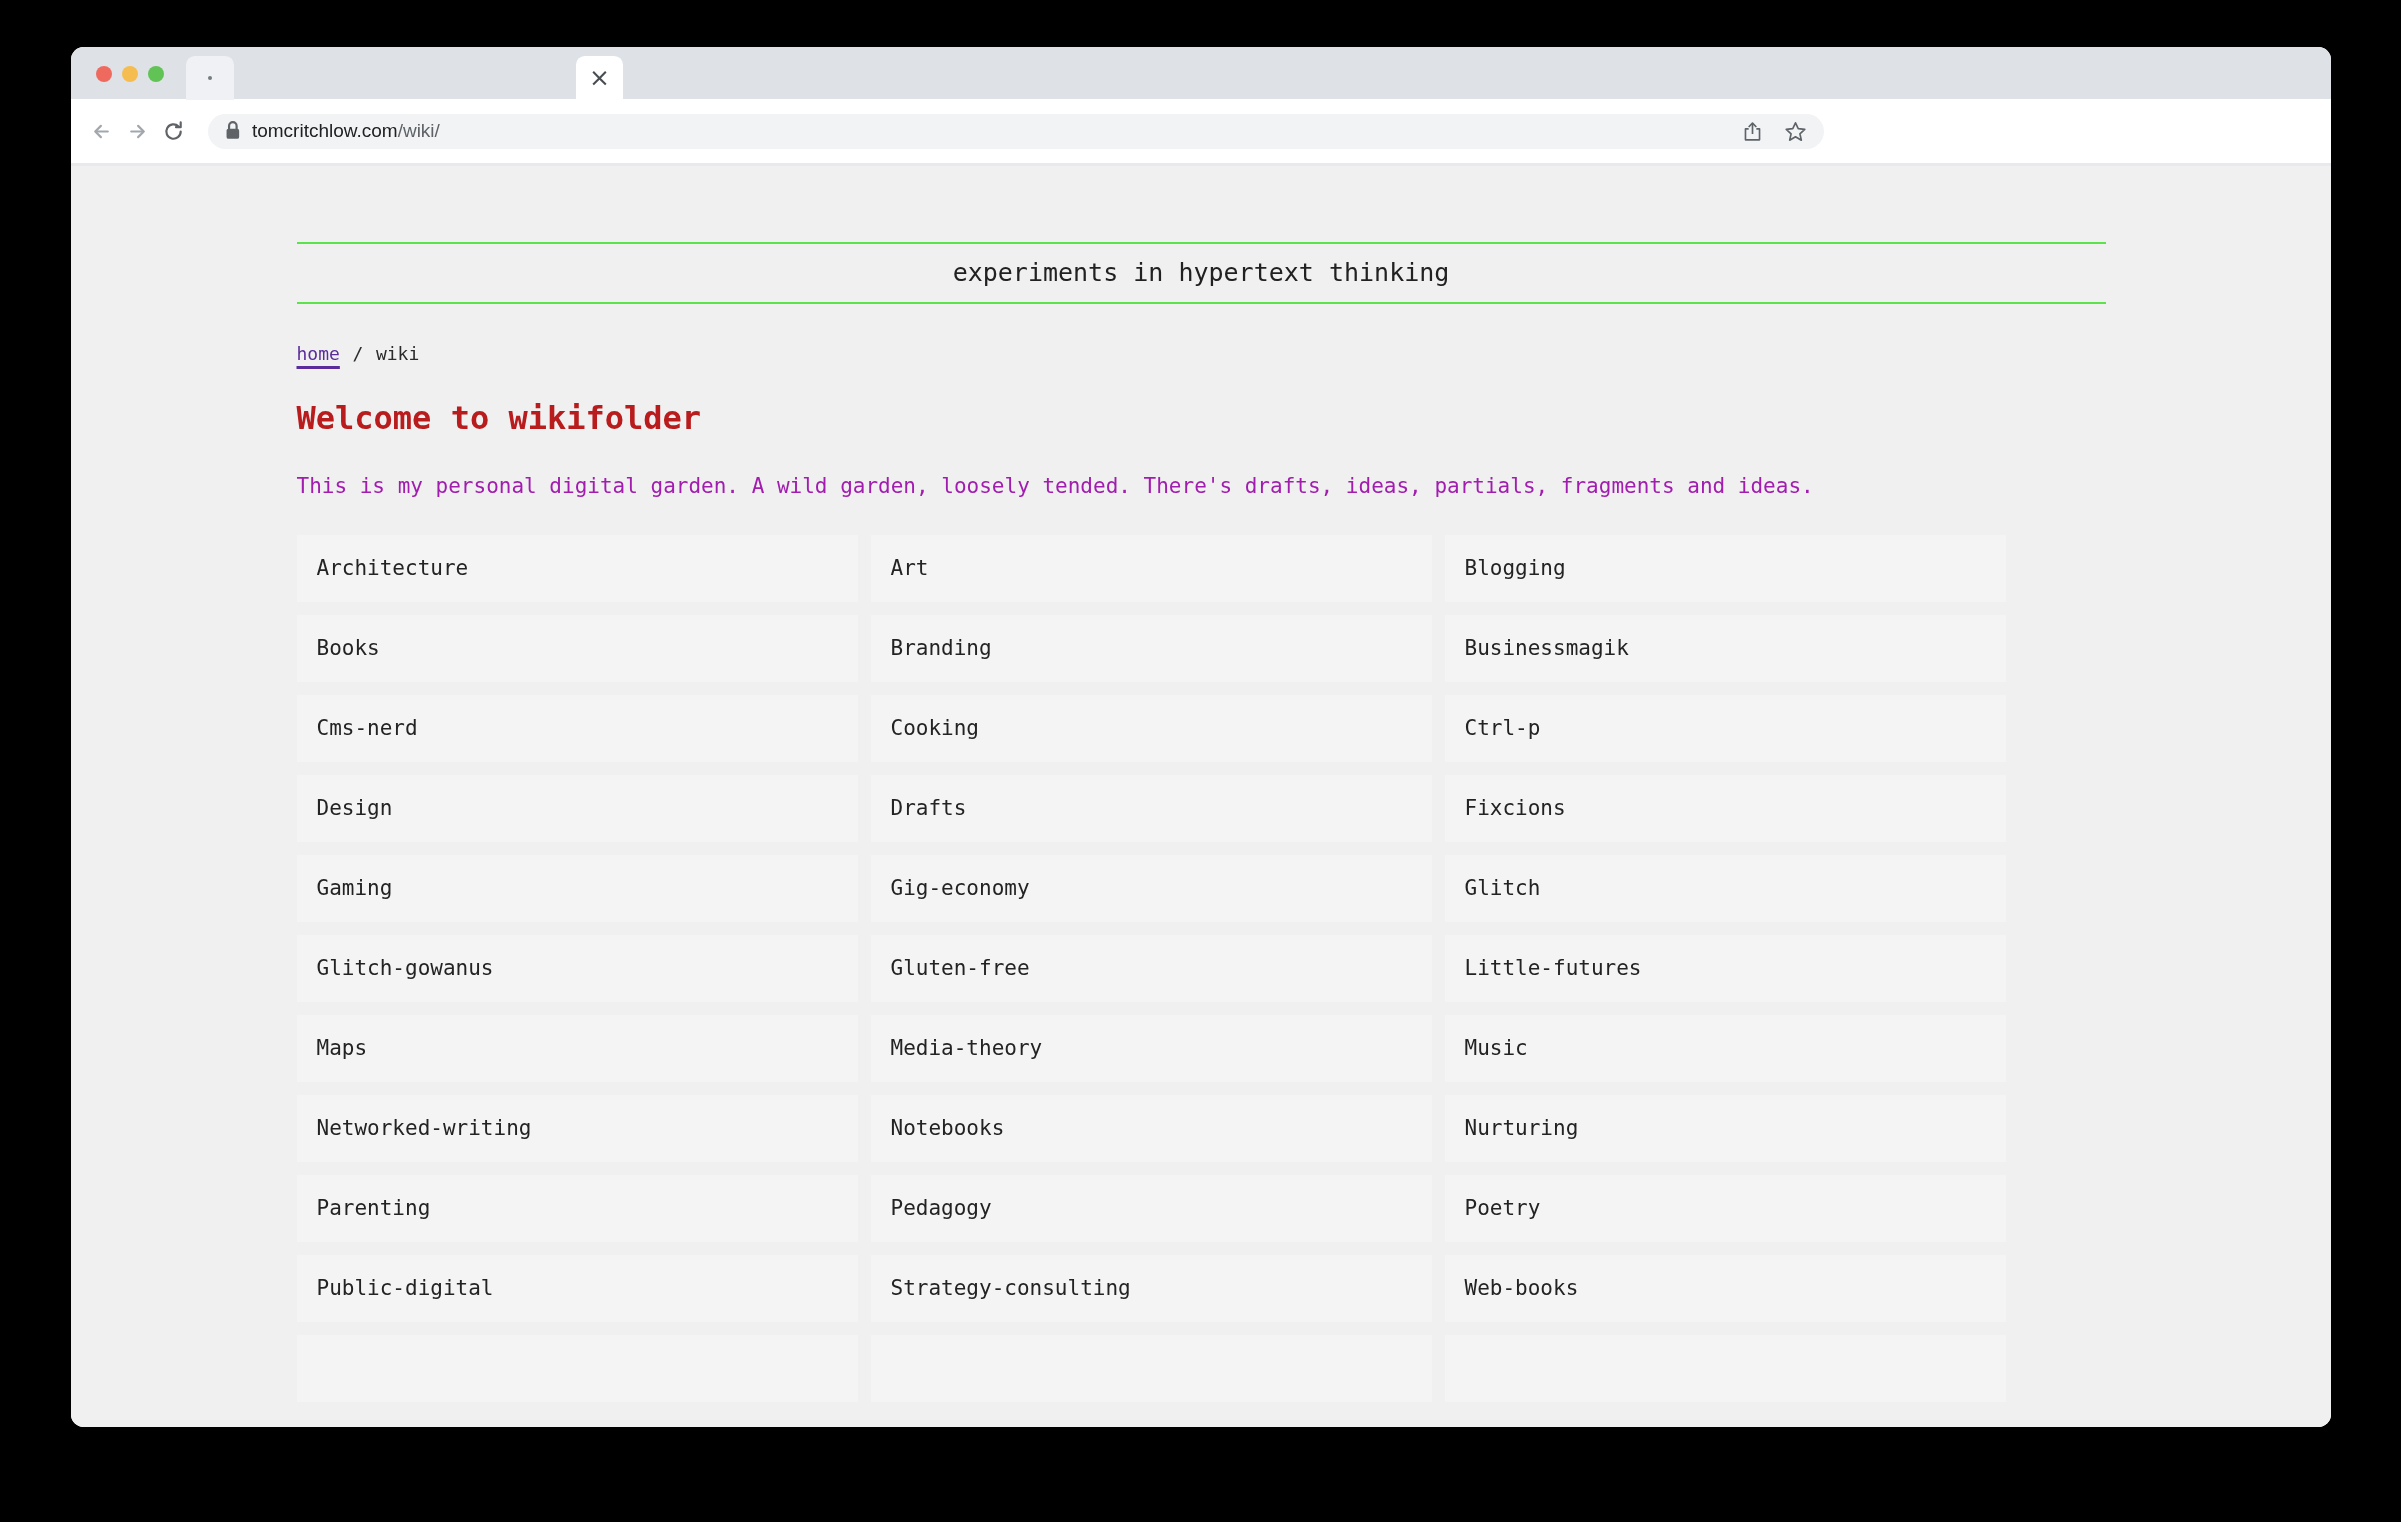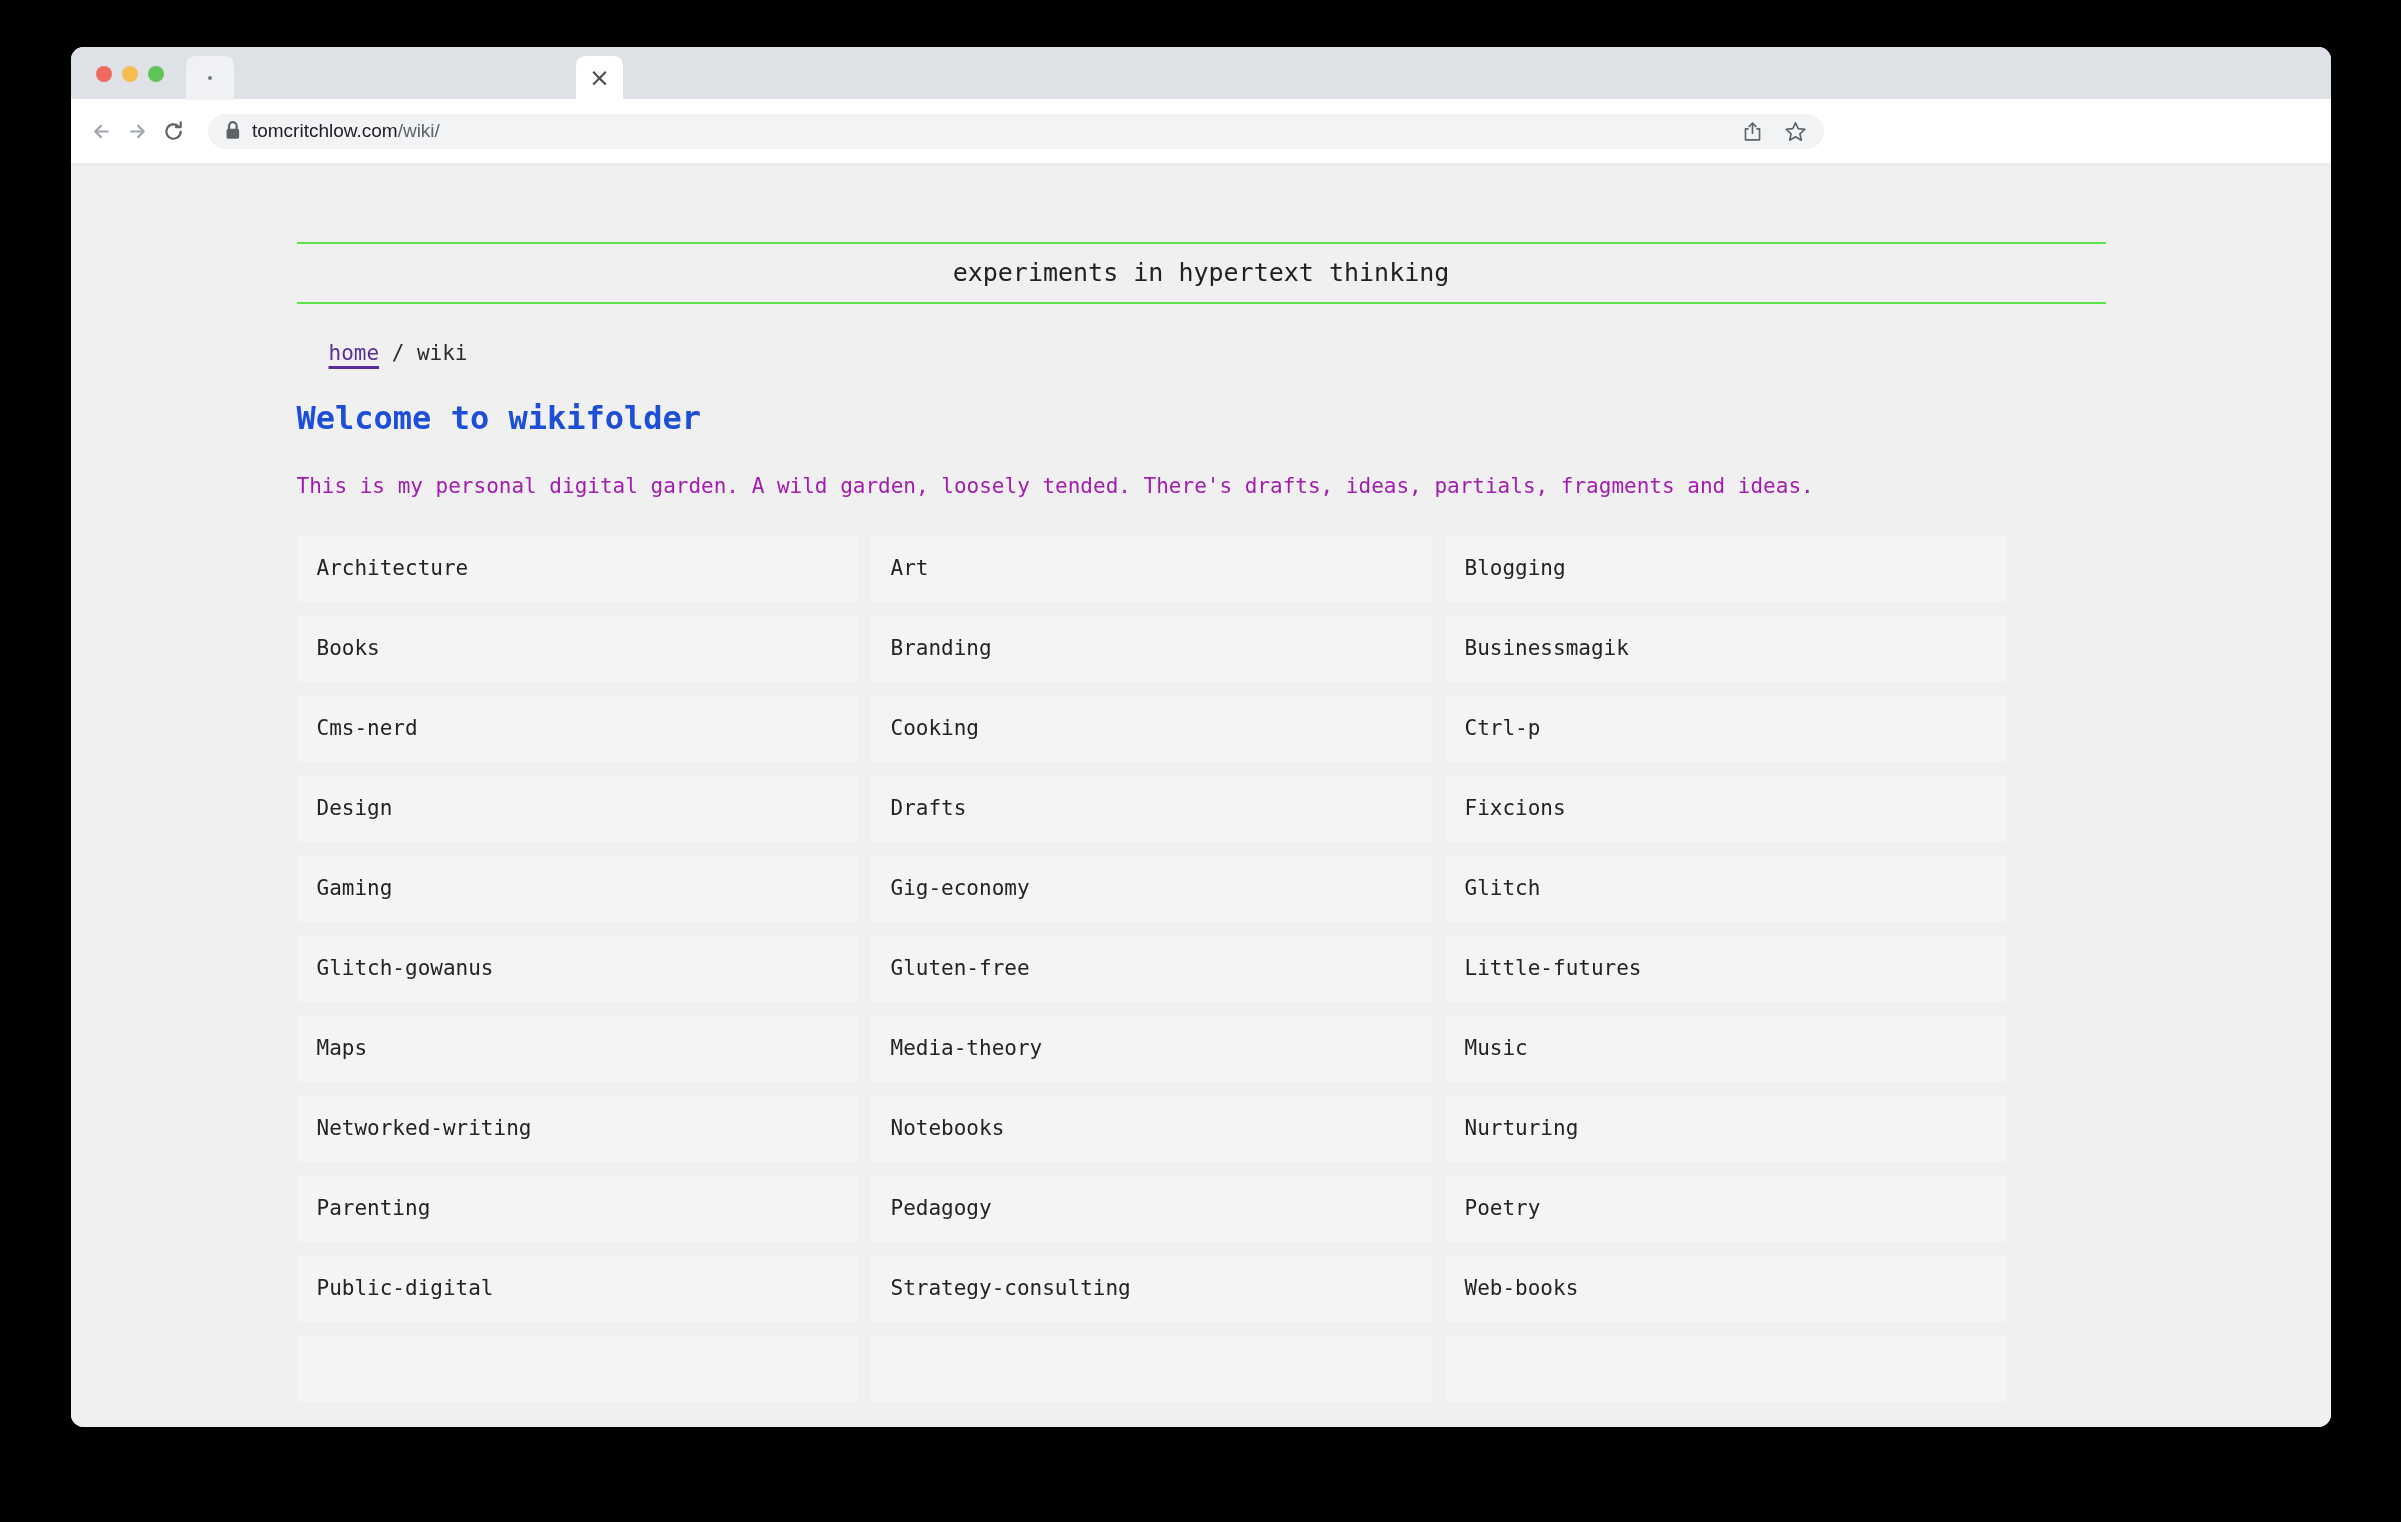--- a/index.html
+++ b/index.html
@@ -52,26 +52,26 @@
   .site-nav{display:flex;align-items:center;gap:40px;}
   .site-nav a{font-size:21px;color:#383838;text-decoration:none;letter-spacing:0.3px;}
   .search-btn{background:none;border:none;cursor:pointer;padding:0;}
   .search-btn svg{display:block;}
 
   .banner{margin-top:76px;border-top:2.5px solid var(--accent-green);
     border-bottom:2.5px solid var(--accent-green);height:62px;
     display:flex;align-items:center;justify-content:center;
     font-size:25px;color:#212121;}
 
-  .breadcrumb{margin-top:37px;font-size:21px;line-height:25px;color:#2b2b2b;margin-left:32px;}
+  .breadcrumb{margin-top:37px;font-size:18px;line-height:25px;color:#2b2b2b;}
   .breadcrumb a{color:var(--link-purple);text-decoration:underline;
     text-decoration-thickness:2.5px;text-underline-offset:5.7px;}
   .crumb-sep{margin:0 12.6px;}
 
-  h1.page-title{margin-top:33px;font-size:32px;line-height:39px;font-weight:bold;color:#1d4ed8;}
+  h1.page-title{margin-top:33px;font-size:32px;line-height:39px;font-weight:bold;color:#b91c1c;}
 
   .intro{margin-top:34px;font-size:21px;line-height:29px;color:#a21caf;}
 
   .folders{margin-top:34px;display:grid;grid-template-columns:repeat(3,561px);
     column-gap:41px;row-gap:12px;gap:13px;}
   .folders-list{display:contents;}
   .cell{height:67px;background:#f4f4f5;display:flex;align-items:center;
     padding-left:20px;font-size:21px;color:#232323;text-decoration:none;}
 </style>
 </head>

